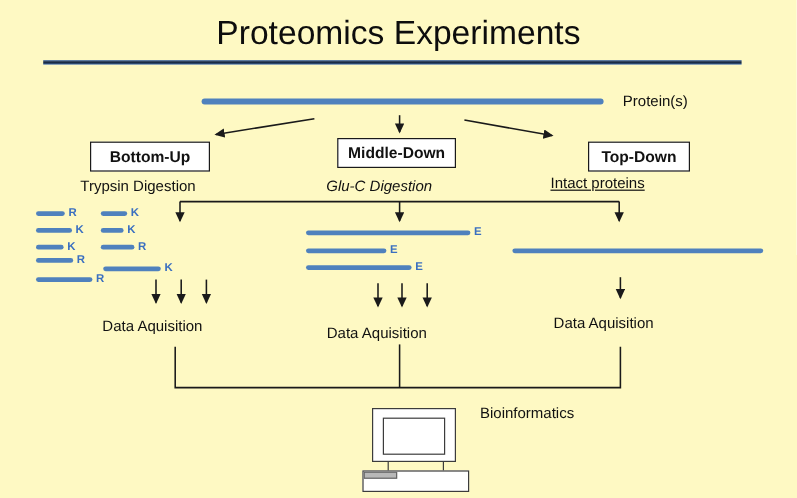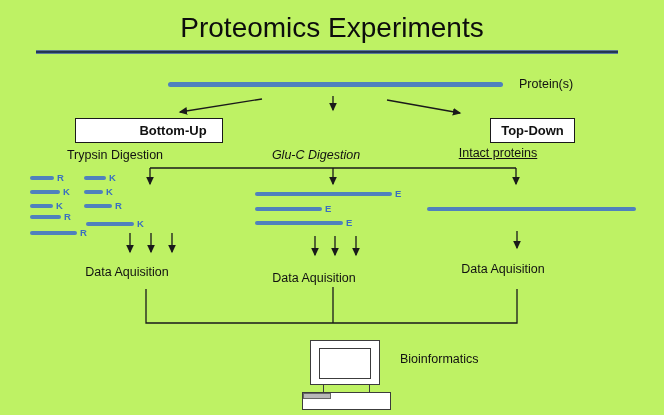--- a/index.html
+++ b/index.html
@@ -1,39 +1,39 @@
 <!DOCTYPE html>
 <html style="--bar: #4f81bd; --letter: #3a6fc0;"><head>
 <meta charset="utf-8">
 <style>
   html,body{margin:0;padding:0;background:#fff;}
-  #slide{position:relative;width:664px;height:415px;background:#bef264;overflow:hidden;
+  #slide{position:relative;width:664px;height:415px;background:#fef9c3;overflow:hidden;
          font-family:"Liberation Sans",sans-serif;color:#111;}
   #connectors{position:absolute;left:0;top:0;z-index:0;pointer-events:none;}
   .abs{position:absolute;z-index:1;text-align:right;}
   h1.title{position:absolute;left:0;right:0;top:12px;margin:0;text-align:center;
            font-size:28px;font-weight:400;color:#0d0d0d;z-index:1;}
   .title-rule{position:absolute;left:36px;top:50px;width:582px;height:3.5px;z-index:1;
               background:linear-gradient(180deg,#7596bd 0%,#152238 45%,#2c4a72 75%,#8aa9c9 100%);}
   .protein-bar{left:168px;top:82px;width:335px;height:5px;border-radius:2.5px;background:var(--bar,#4f81bd);}
   .lbl{font-size:12.5px;white-space:nowrap;}
   .protein-lbl{left:519px;top:77px;}
   .method-box{border:1.5px solid #1a1a1a;background:#fff;font-weight:bold;font-size:13px;
               display:flex;align-items:center;justify-content:center;white-space:nowrap;}
-  #box-bottom-up{left:75px;top:118px;width:98px;height:23px;padding-left:48px;}
+  #box-bottom-up{left:75px;top:118px;width:98px;height:23px;}
   #box-middle-down{left:281px;top:115px;width:97px;height:23px;}
   #box-top-down{left:490px;top:118px;width:83px;height:23px;}
   .center-lbl{width:160px;text-align:center;font-size:12.5px;white-space:nowrap;}
   #lbl-trypsin{left:35px;top:148px;}
   #lbl-gluc{left:236px;top:148px;font-style:italic;}
   #lbl-intact{left:418px;top:146px;text-decoration:underline;}
   #acq-left{left:47px;top:265px;}
   #acq-mid{left:234px;top:271px;}
   #acq-right{left:423px;top:262px;}
-  .bio-lbl{left:400px;top:352px;}
+  .bio-lbl{left:400px;top:337px;}
   .fragment{position:absolute;display:flex;align-items:center;gap:3px;height:10px;z-index:1;}
   .frag-bar{display:inline-block;height:4.5px;border-radius:2px;background:var(--bar,#4f81bd);}
   .frag-letter{font-weight:bold;font-size:9.5px;line-height:1;color:var(--letter,#3a6fc0);}
   .computer{left:302px;top:340px;width:92px;height:72px;}
   .computer>div{position:absolute;box-sizing:border-box;}
   .monitor{left:8px;top:0;width:70px;height:45px;border:1.6px solid #3c3c3c;background:#fff;}
   .screen{left:17px;top:8px;width:50px;height:29px;border:1.3px solid #3c3c3c;background:#fff;}
   .neck{left:21px;top:45px;width:47px;height:7.5px;border-left:1.4px solid #3c3c3c;border-right:1.4px solid #3c3c3c;}
   .base{left:0;top:52px;width:89px;height:18px;border:1.6px solid #3c3c3c;background:#fff;}
   .slot{left:55px;top:3.5px;width:26px;height:4px;border:1px solid #666;background:#b8b8b8;}
@@ -74,20 +74,21 @@
     </g>
   </svg>
 
   <h1 class="title">Proteomics Experiments</h1>
   <div class="title-rule"></div>
 
   <div class="abs protein-bar"></div>
   <div class="abs lbl protein-lbl">Protein(s)</div>
 
   <div class="abs method-box" id="box-bottom-up">Bottom-Up</div>
+  <div class="abs method-box" id="box-middle-down">Middle-Down</div>
   <div class="abs center-lbl" id="lbl-trypsin">Trypsin Digestion</div>
 
   <div class="abs method-box" id="box-top-down">Top-Down</div>
   <div class="abs center-lbl" id="lbl-gluc">Glu-C Digestion</div>
   <div class="abs center-lbl" id="lbl-intact">Intact proteins</div>
 
   <div id="fragment-layer">
       <div class="fragment" style="left: 30px; top: 173px;">
         <span class="frag-bar" style="width: 24px;"></span>
         <span class="frag-letter">R</span>

